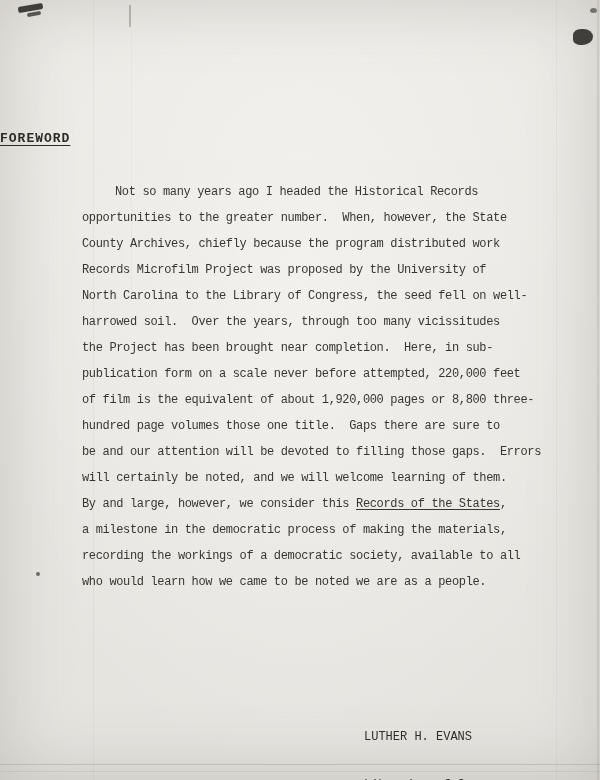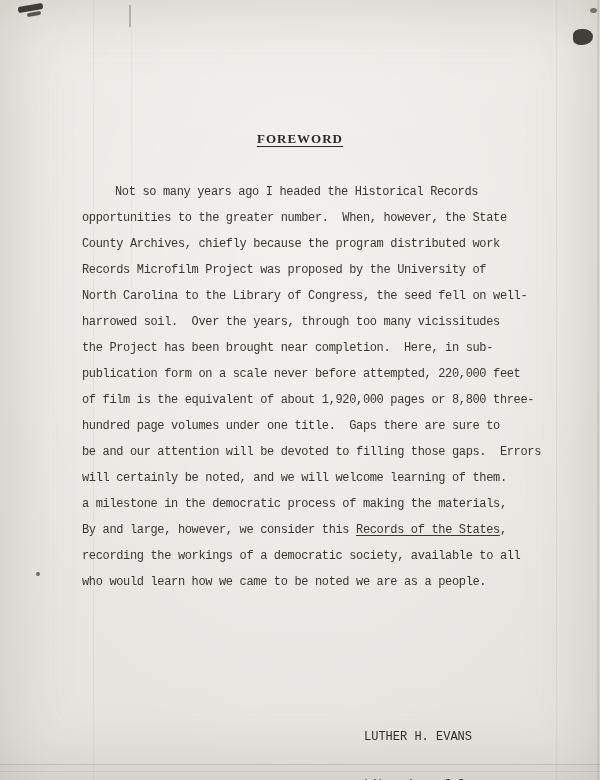--- a/index.html
+++ b/index.html
@@ -15,28 +15,27 @@
     background:
       radial-gradient(ellipse at 50% 38%, rgba(255,255,255,0.38), rgba(255,255,255,0) 72%),
       linear-gradient(180deg, #edebe6 0%, #e9e7e2 55%, #e5e3de 100%);
     box-shadow: inset 0 0 70px rgba(115,110,100,0.28);
     color: #37352f;
   }
   .title {
     position: absolute;
     top: 131px; left: 0; width: 600px;
     margin: 0;
-    text-align: center;
+    text-align: left;
     font-size: 13px;
     font-weight: bold;
     letter-spacing: 1px;
     color: #2d2b26;
     text-decoration: underline;
     text-underline-offset: 3px;
-    font-family: Liberation Serif, serif;
   }
   .body-text {
     position: absolute;
     top: 179px; left: 82px;
     font-size: 12px;
     letter-spacing: -0.35px;
     line-height: 26px;
     color: #38362f;
   }
   .line { white-space: pre; min-height: 26px; }
@@ -91,25 +90,25 @@
   <div class="body-text">
       <div class="line">Not so many years ago I headed the Historical Records</div>
       <div class="line">opportunities to the greater number.  When, however, the State</div>
       <div class="line">County Archives, chiefly because the program distributed work</div>
       <div class="line">Records Microfilm Project was proposed by the University of</div>
       <div class="line">North Carolina to the Library of Congress, the seed fell on well-</div>
       <div class="line">harrowed soil.  Over the years, through too many vicissitudes</div>
       <div class="line">the Project has been brought near completion.  Here, in sub-</div>
       <div class="line">publication form on a scale never before attempted, 220,000 feet</div>
       <div class="line">of film is the equivalent of about 1,920,000 pages or 8,800 three-</div>
-      <div class="line">hundred page volumes under one title.  Gaps there are sure to</div>
+      <div class="line">hundred page volumes those one title.  Gaps there are sure to</div>
       <div class="line">be and our attention will be devoted to filling those gaps.  Errors</div>
       <div class="line">will certainly be noted, and we will welcome learning of them.</div>
+      <div class="line">By and large, however, we consider this <span class="underlined">Records of the States</span>,</div>
       <div class="line">a milestone in the democratic process of making the materials,</div>
-      <div class="line">By and large, however, we consider this <span class="underlined">Records of the States</span>,</div>
       <div class="line">recording the workings of a democratic society, available to all</div>
       <div class="line">who would learn how we came to be noted we are as a people.</div>
     </div>
 
   <div class="signature">
     <div>LUTHER H. EVANS</div>
     <div>Librarian of Congress</div>
   </div>
 
 </div>

